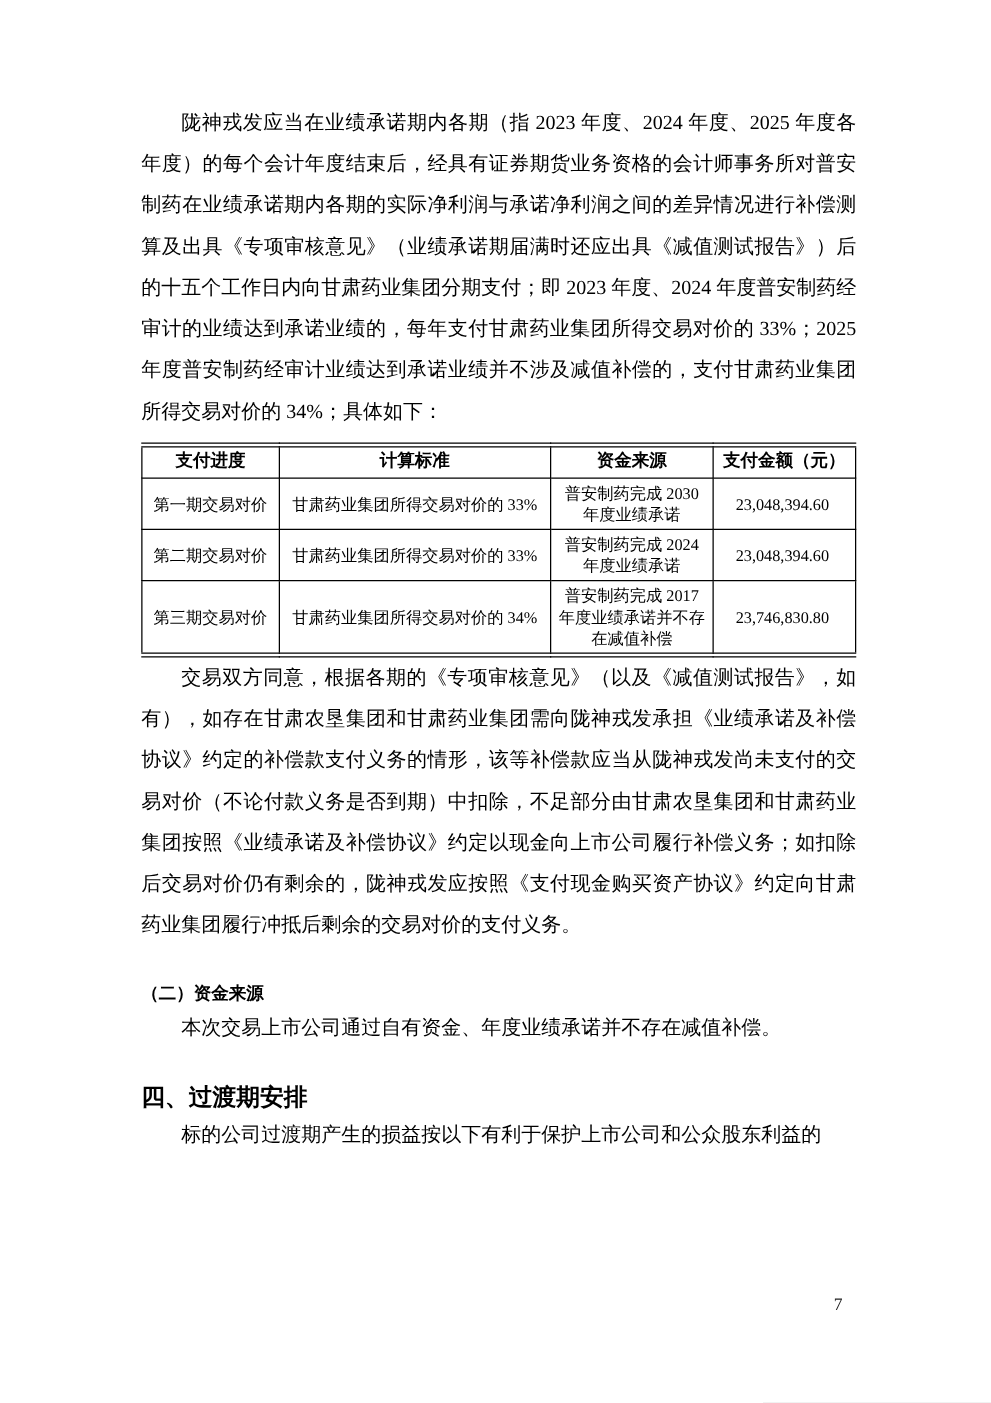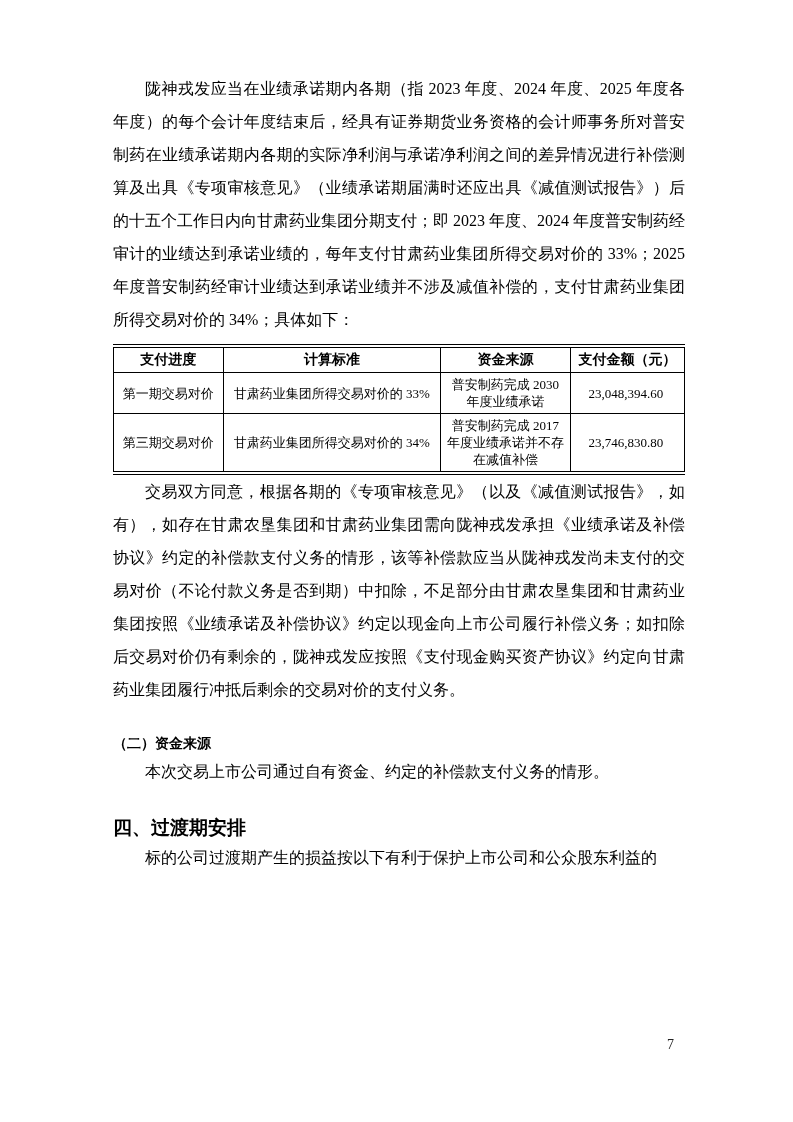--- a/index.html
+++ b/index.html
@@ -12,21 +12,21 @@
     width: 793px;
     height: 1122px;
     margin: 0 auto;
     background: #ffffff;
     overflow: hidden;
     color: #000;
   }
   .content {
     position: absolute;
     left: 113px;
-    top: 72px;
+    top: 82px;
     width: 572px;
   }
   p.body-para {
     margin: 0;
     font-family: "Liberation Serif", "DejaVu Serif", serif;
     font-size: 16px;
     line-height: 33px;
     text-align: justify;
     text-indent: 32px;
     word-break: break-all;
@@ -118,35 +118,41 @@
           <th>支付金额（元）</th>
         </tr>
       </thead>
       <tbody>
         <tr class="r2">
           <td>第一期交易对价</td>
           <td>甘肃药业集团所得交易对价的 33%</td>
           <td>普安制药完成 2030 年度业绩承诺</td>
           <td class="amount">23,048,394.60</td>
         </tr>
+        <tr class="r2">
+          <td>第二期交易对价</td>
+          <td>甘肃药业集团所得交易对价的 33%</td>
+          <td>普安制药完成 2024 年度业绩承诺</td>
+          <td class="amount">23,048,394.60</td>
+        </tr>
         <tr>
           <td>第三期交易对价</td>
           <td>甘肃药业集团所得交易对价的 34%</td>
           <td>普安制药完成 2017 年度业绩承诺并不存在减值补偿</td>
           <td class="amount">23,746,830.80</td>
         </tr>
       </tbody>
     </table>
 
     <p class="body-para mt-after-table">交易双方同意，根据各期的《专项审核意见》（以及《减值测试报告》，如有），如存在甘肃农垦集团和甘肃药业集团需向陇神戎发承担《业绩承诺及补偿协议》约定的补偿款支付义务的情形，该等补偿款应当从陇神戎发尚未支付的交易对价（不论付款义务是否到期）中扣除，不足部分由甘肃农垦集团和甘肃药业集团按照《业绩承诺及补偿协议》约定以现金向上市公司履行补偿义务；如扣除后交易对价仍有剩余的，陇神戎发应按照《支付现金购买资产协议》约定向甘肃药业集团履行冲抵后剩余的交易对价的支付义务。</p>
 
 
     <h3 class="section-heading">（二）资金来源</h3>
 
-    <p class="body-para mt-p4">本次交易上市公司通过自有资金、约定的补偿款支付义务的情形。</p>
+    <p class="body-para mt-p4">本次交易上市公司通过自有资金、年度业绩承诺并不存在减值补偿。</p>
 
     <h2 class="chapter-heading">四、过渡期安排</h2>
 
     <p class="body-para mt-p5">标的公司过渡期产生的损益按以下有利于保护上市公司和公众股东利益的</p>
 
   </div>
 
   <div class="page-number">7</div>
 </div>
 

